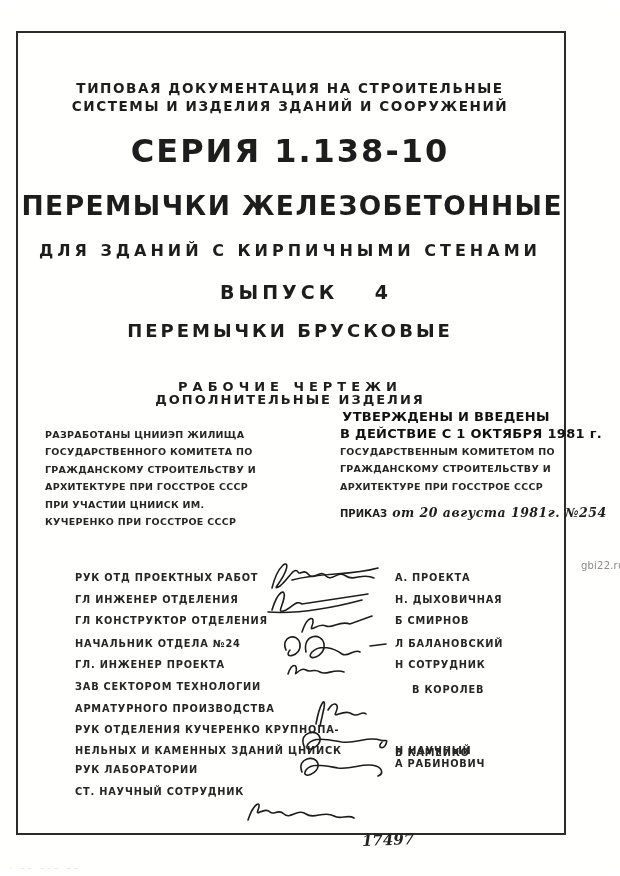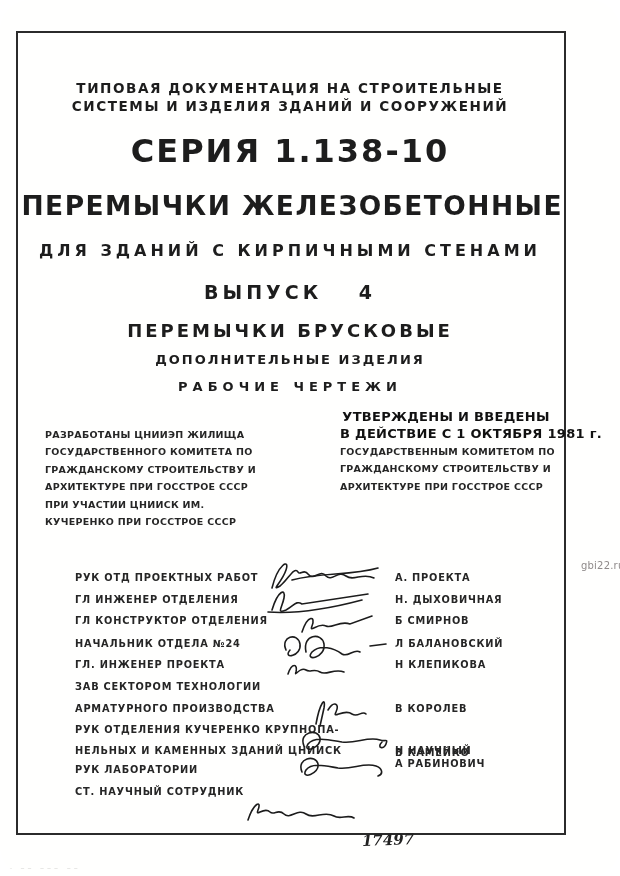--- a/index.html
+++ b/index.html
@@ -19,21 +19,21 @@
   .abs{position:absolute;}
   .ctr{left:16px;width:548px;text-align:center;}
   .draft{white-space:nowrap;}
 
   .hdr-line{font-size:14px;font-weight:700;letter-spacing:1.6px;transform:scaleX(0.97);}
   .series{font-size:32px;font-weight:700;letter-spacing:2px;}
   .title-main{font-size:27px;font-weight:700;letter-spacing:1.5px;transform:scaleX(0.98);}
   .title-sub{font-size:16px;font-weight:700;letter-spacing:4px;}
   .issue{font-size:19px;font-weight:700;letter-spacing:4px;word-spacing:26px;}
   .section{font-size:18px;font-weight:700;letter-spacing:3px;}
-  .subsection{font-size:13px;font-weight:700;letter-spacing:2px;}
+  .subsection{font-size:13px;font-weight:700;letter-spacing:2px;margin-top:40px;}
   .doctype{font-size:13px;font-weight:700;letter-spacing:5px;}
 
   .block{font-size:9.5px;font-weight:600;letter-spacing:0.3px;line-height:17.4px;color:#262626;}
   .block div{white-space:nowrap;}
   .approved-bold{font-weight:700;font-size:13px;color:#111;}
   .order-line{font-size:10px;font-weight:600;}
   .hand{font-family:"DejaVu Serif", serif;font-style:italic;font-weight:700;}
   .order-hand{font-size:12.5px;letter-spacing:0.5px;}
 
   .sig-row-role{position:absolute;left:75px;font-size:9.8px;font-weight:600;letter-spacing:0.8px;white-space:nowrap;color:#262626;}
@@ -51,62 +51,66 @@
 <div class="page">
 
   <div class="frame"></div>
 
   <div class="abs ctr hdr-line draft" style="top:80px;">ТИПОВАЯ ДОКУМЕНТАЦИЯ НА СТРОИТЕЛЬНЫЕ</div>
   <div class="abs ctr hdr-line draft" style="top:98px;">СИСТЕМЫ И ИЗДЕЛИЯ ЗДАНИЙ И СООРУЖЕНИЙ</div>
   <div class="abs ctr series draft" style="top:132px;">СЕРИЯ 1.138-10</div>
 
   <div class="abs ctr title-main draft" style="top:190px;">ПЕРЕМЫЧКИ ЖЕЛЕЗОБЕТОННЫЕ</div>
   <div class="abs ctr title-sub draft" style="top:241px;">ДЛЯ ЗДАНИЙ С КИРПИЧНЫМИ СТЕНАМИ</div>
-  <div class="abs ctr issue draft" style="top:281px;">ВЫПУСК 4</div>
+  <div class="abs ctr issue draft" style="top:281px;padding-left:16px;">ВЫПУСК 4</div>
   <div class="abs ctr section draft" style="top:320px;">ПЕРЕМЫЧКИ БРУСКОВЫЕ</div>
   <div class="abs ctr subsection draft" style="top:352px;">ДОПОЛНИТЕЛЬНЫЕ ИЗДЕЛИЯ</div>
   <div class="abs ctr doctype draft" style="top:379px;">РАБОЧИЕ ЧЕРТЕЖИ</div>
 
   <div class="abs block" style="left:45px;top:426px;">
     <div>РАЗРАБОТАНЫ ЦНИИЭП ЖИЛИЩА</div>
     <div>ГОСУДАРСТВЕННОГО КОМИТЕТА ПО</div>
     <div>ГРАЖДАНСКОМУ СТРОИТЕЛЬСТВУ И</div>
     <div>АРХИТЕКТУРЕ ПРИ ГОССТРОЕ СССР</div>
     <div>ПРИ УЧАСТИИ ЦНИИСК ИМ.</div>
     <div>КУЧЕРЕНКО ПРИ ГОССТРОЕ СССР</div>
   </div>
 
   <div class="abs block" style="left:340px;top:408px;width:212px;">
     <div class="approved-bold" style="text-align:center;">УТВЕРЖДЕНЫ И ВВЕДЕНЫ</div>
     <div class="approved-bold">В ДЕЙСТВИЕ С 1 ОКТЯБРЯ 1981 г.</div>
     <div>ГОСУДАРСТВЕННЫМ КОМИТЕТОМ ПО</div>
     <div>ГРАЖДАНСКОМУ СТРОИТЕЛЬСТВУ И</div>
     <div>АРХИТЕКТУРЕ ПРИ ГОССТРОЕ СССР</div>
   </div>
+  <div class="abs" style="left:340px;top:502px;white-space:nowrap;">
+    <span class="order-line">ПРИКАЗ</span>
+    <span class="hand order-hand">от 20 августа 1981г. №254</span>
+  </div>
 
   <div>
     <div class="sig-row-role" style="top:572px;">РУК ОТД ПРОЕКТНЫХ РАБОТ</div>
     <div class="sig-row-name" style="top:572px;">А. ПРОЕКТА</div>
 
     <div class="sig-row-role" style="top:594px;">ГЛ ИНЖЕНЕР ОТДЕЛЕНИЯ</div>
     <div class="sig-row-name" style="top:594px;">Н. ДЫХОВИЧНАЯ</div>
 
     <div class="sig-row-role" style="top:615px;">ГЛ КОНСТРУКТОР ОТДЕЛЕНИЯ</div>
     <div class="sig-row-name" style="top:615px;">Б СМИРНОВ</div>
 
     <div class="sig-row-role" style="top:638px;">НАЧАЛЬНИК ОТДЕЛА №24</div>
     <div class="sig-row-name" style="top:638px;">Л БАЛАНОВСКИЙ</div>
 
     <div class="sig-row-role" style="top:659px;">ГЛ. ИНЖЕНЕР ПРОЕКТА</div>
-    <div class="sig-row-name" style="top:659px;">Н КЛЕПИКОВА</div>
+    <div class="sig-row-name" style="top:659px;">Н СОТРУДНИК</div>
 
     <div class="sig-row-role" style="top:681px;">ЗАВ СЕКТОРОМ ТЕХНОЛОГИИ</div>
 
     <div class="sig-row-role" style="top:703px;">АРМАТУРНОГО ПРОИЗВОДСТВА</div>
-    <div class="sig-row-name" style="top:703px;">В КОРОЛЕВ</div>
+    <div class="sig-row-name" style="top:684px;margin-left:17px;">В КОРОЛЕВ</div>
 
     <div class="sig-row-role" style="top:724px;">РУК ОТДЕЛЕНИЯ КУЧЕРЕНКО КРУПНОПА-</div>
 
     <div class="sig-row-role" style="top:745px;">НЕЛЬНЫХ И КАМЕННЫХ ЗДАНИЙ ЦНИИСК</div>
     <div class="sig-row-name" style="top:745px;">Н НАУЧНЫЙ</div>
 
     <div class="sig-row-role" style="top:764px;">РУК ЛАБОРАТОРИИ</div>
     <div class="sig-row-name" style="top:747px;">В КАМЕЙКО</div>
 
     <div class="sig-row-role" style="top:786px;">СТ. НАУЧНЫЙ СОТРУДНИК</div>

